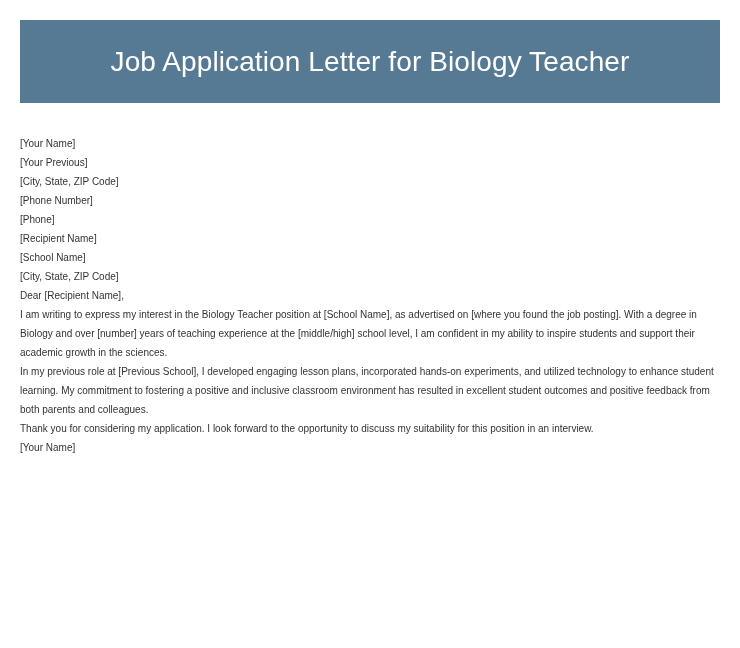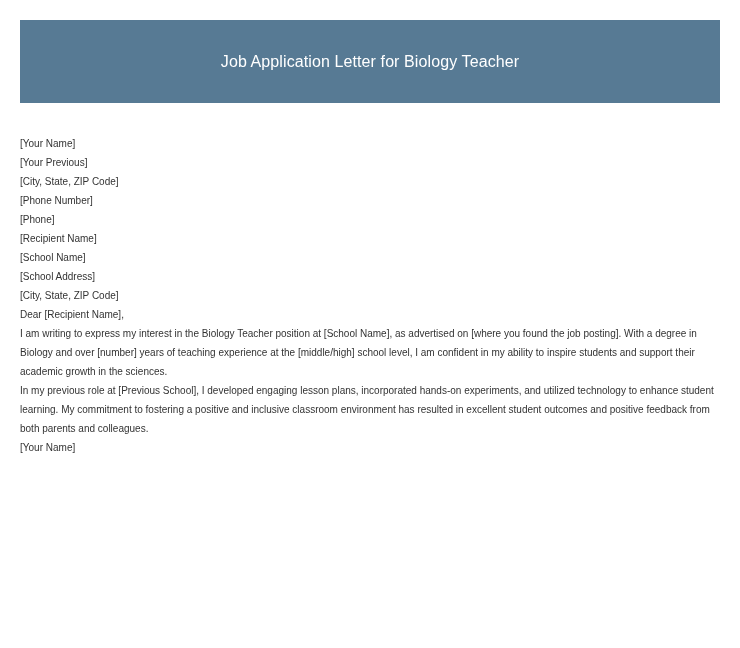--- a/index.html
+++ b/index.html
@@ -23,21 +23,21 @@
       background: #577a94;
       display: flex;
       align-items: center;
       justify-content: center;
     }
     .header h1 {
       margin: 0;
       color: #ffffff;
       font-family: "Liberation Sans", sans-serif;
       font-weight: normal;
-      font-size: 16px;
+      font-size: 28px;
       letter-spacing: 0.1px;
     }
     .letter {
       position: absolute;
       left: 20px;
       top: 134px;
       width: 705px;
       color: #333333;
       font-family: "Liberation Sans", sans-serif;
       font-size: 10px;
@@ -55,19 +55,19 @@
 </div>
 
 <div class="letter">
   <p>[Your Name]</p>
   <p>[Your Previous]</p>
   <p>[City, State, ZIP Code]</p>
   <p>[Phone Number]</p>
   <p>[Phone]</p>
   <p>[Recipient Name]</p>
   <p>[School Name]</p>
-  <p>[School Address]</p>
   <p>[City, State, ZIP Code]</p>
   <p>Dear [Recipient Name],</p>
   <p>I am writing to express my interest in the Biology Teacher position at [School Name], as advertised on [where you found the job posting]. With a degree in Biology and over [number] years of teaching experience at the [middle/high] school level, I am confident in my ability to inspire students and support their academic growth in the sciences.</p>
   <p>In my previous role at [Previous School], I developed engaging lesson plans, incorporated hands-on experiments, and utilized technology to enhance student learning. My commitment to fostering a positive and inclusive classroom environment has resulted in excellent student outcomes and positive feedback from both parents and colleagues.</p>
+  <p>Thank you for considering my application. I look forward to the opportunity to discuss my suitability for this position in an interview.</p>
   <p>[Your Name]</p>
 </div>
 
 </body></html>

